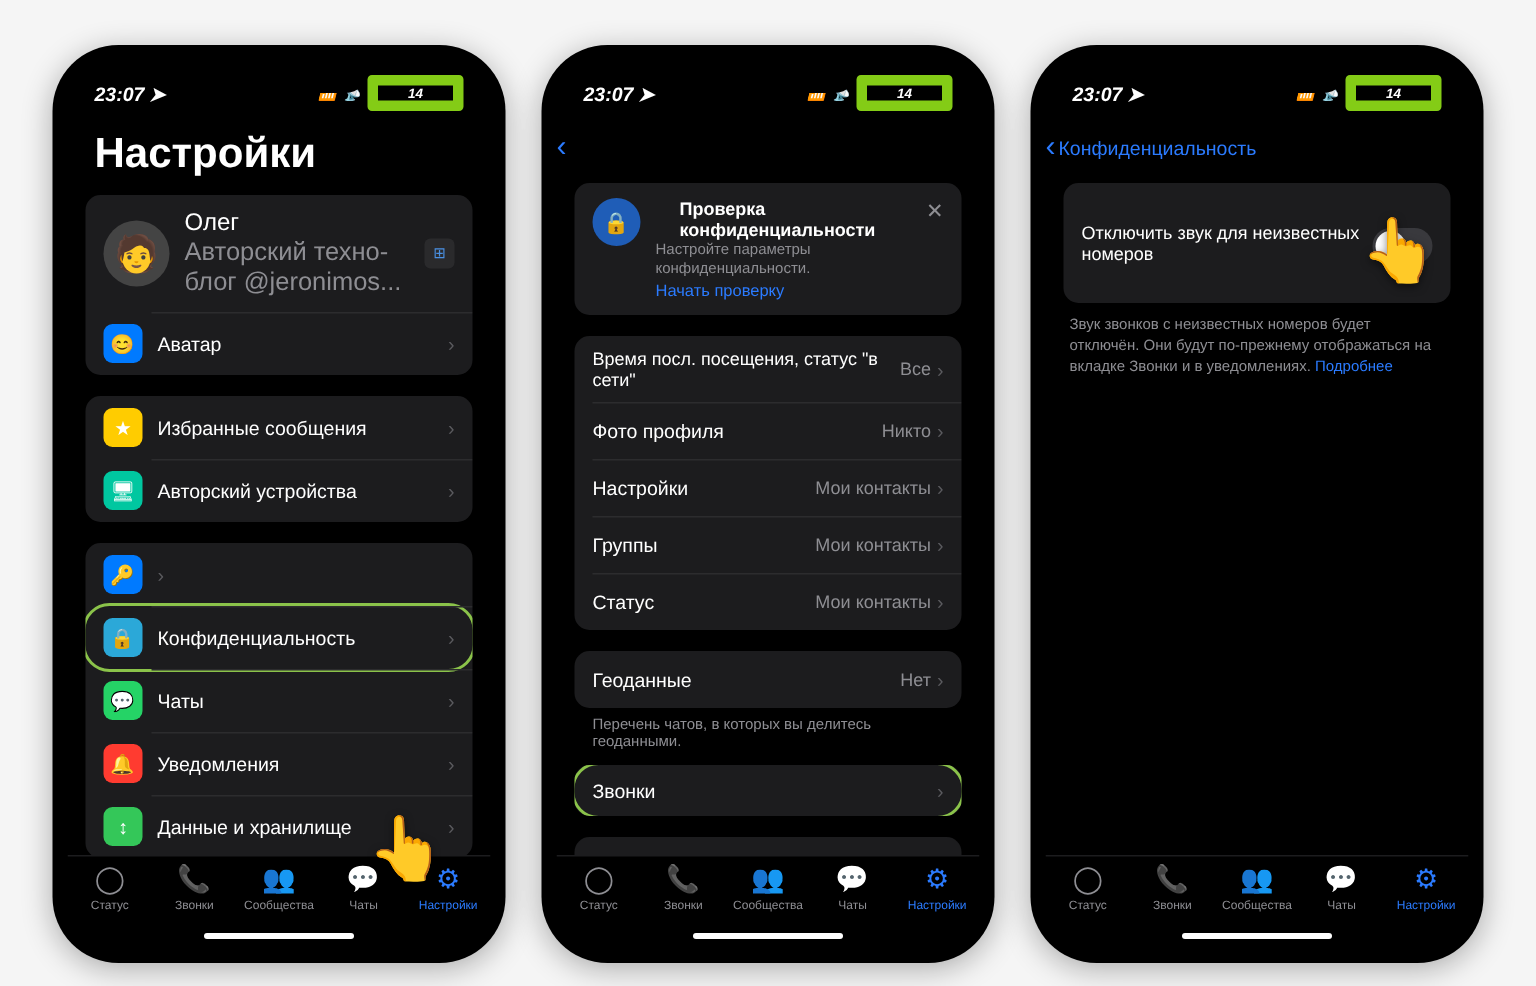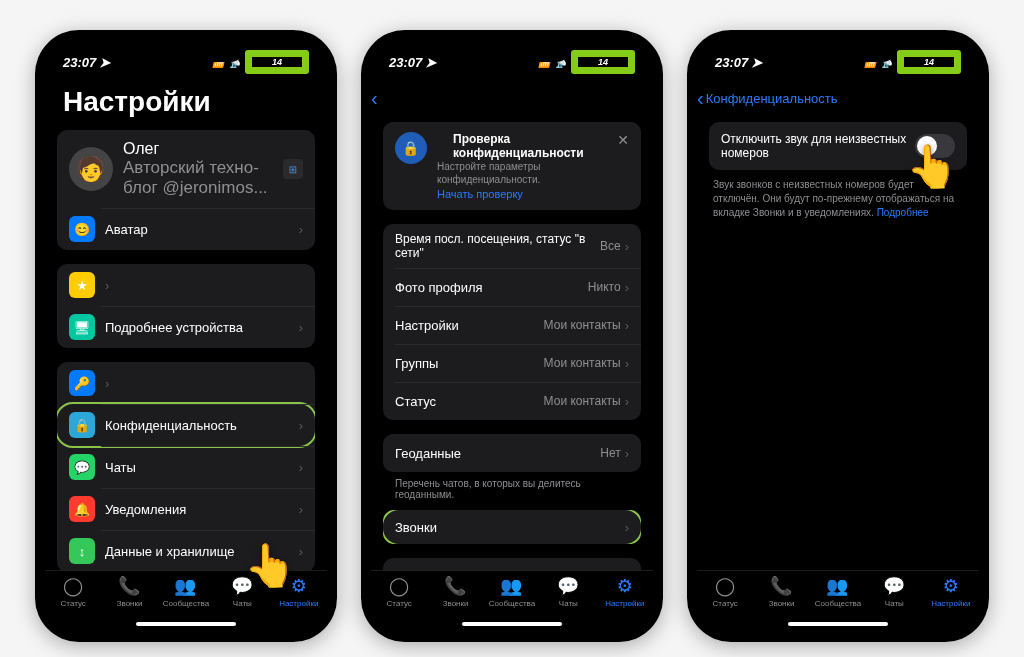--- a/index.html
+++ b/index.html
@@ -209,23 +209,23 @@
     background: #1f5db7;
     display:flex; align-items:center; justify-content:center;
     font-size: 14px; color:#fff;
   }
   .banner-text { flex:1; }
   .banner-title { font-size: 12px; font-weight:600;margin-left:16px; }
   .banner-sub { font-size: 10px; color:#8e8e93; line-height:1.3; }
   .banner-link { font-size: 11px; color:#2b7bff; margin-top:2px; cursor:pointer;}
   .banner-close { color:#8e8e93; font-size:14px; cursor:pointer;}
   .toggle-row {
-    display:flex; align-items:center;
+    display:flex; align-items:flex-end;
     background:#1c1c1e; border-radius:10px;
-    padding: 10px 12px; margin-bottom:8px;
+    padding: 26px 12px; margin-bottom:8px;
   }
   .toggle {
     width: 40px; height: 24px; border-radius: 12px;
     background:#39393d; position:relative; cursor:pointer;
   }
   .toggle-knob {
     width:20px; height:20px; border-radius:50%;
     background:#fff; position:absolute; top:2px; left:2px;
   }
   .desc-text { font-size:10px; color:#8e8e93; padding:0 4px; line-height:1.4;}
@@ -270,25 +270,26 @@
         <div class="row">
           <div class="row-icon" style="background:#007aff">😊</div>
           <div class="row-label">Аватар</div>
           <span class="chevron">›</span>
         </div>
       </div>
 
       <div class="group">
         <div class="row">
           <div class="row-icon" style="background:#ffcc00">★</div>
+          <div class="row-label">Избранные сообщения</div>
           <span class="chevron">›</span>
         </div>
         <div class="row">
           <div class="row-icon" style="background:#00c7a0">🖥</div>
-          <div class="row-label">Подробнее устройства</div>
+          <div class="row-label">Авторский устройства</div>
           <span class="chevron">›</span>
         </div>
       </div>
 
       <div class="group">
         <div class="row">
           <div class="row-icon" style="background:#007aff">🔑</div>
           <span class="chevron">›</span>
         </div>
         <div class="row highlighted">

